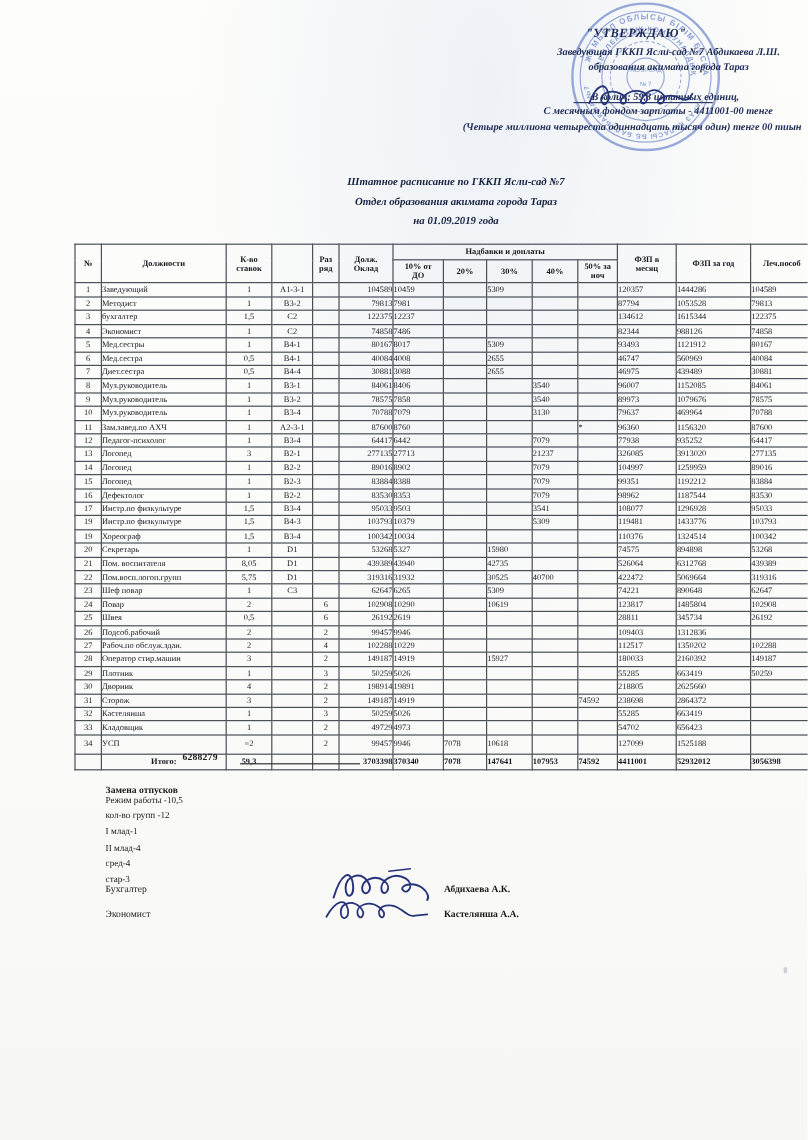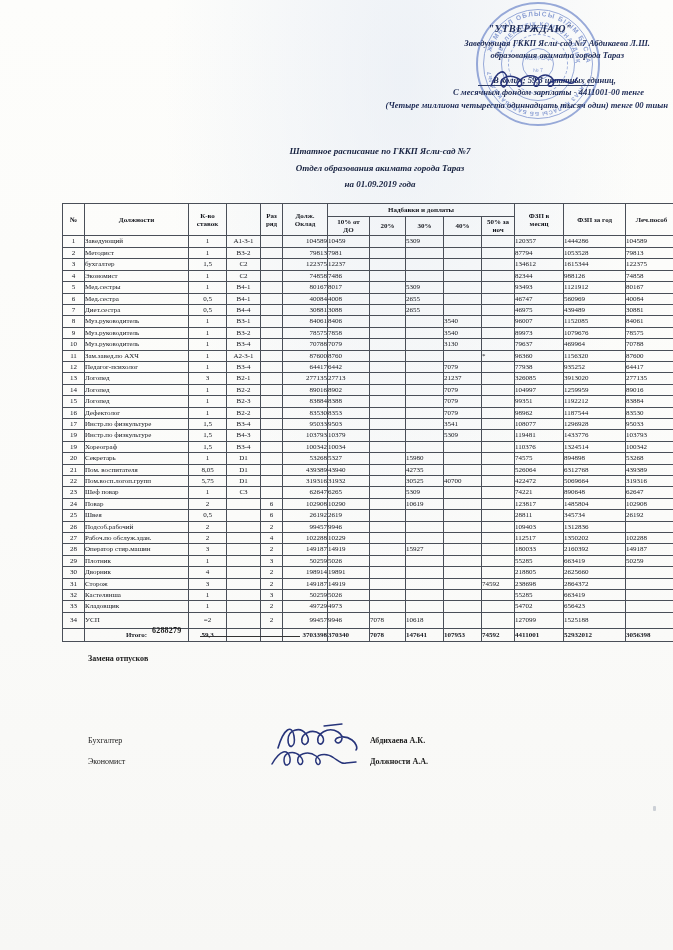--- a/index.html
+++ b/index.html
@@ -874,28 +874,36 @@
             <td class="numl">3056398</td>
           </tr>
         </tbody>
     </table>
   </div>
 
   <div class="grand">6288279</div>
   <div class="grand-rule"></div>
 
   <div class="note-title">Замена отпусков</div>
+  <div class="notes" id="notes">
+      <div>Режим работы -10,5</div>
+      <div>кол-во групп -12</div>
+      <div>I млад-1</div>
+      <div>II млад-4</div>
+      <div>сред-4</div>
+      <div>стар-3</div>
+    </div>
 
   <div class="sigrow sig1">
     <span class="role">Бухгалтер</span>
     <span class="name">Абдихаева А.К.</span>
   </div>
   <div class="sigrow sig2">
     <span class="role">Экономист</span>
-    <span class="name">Должности А.А.</span>
+    <span class="name">Кастелянша А.А.</span>
   </div>
 
   <svg class="hand1" viewBox="0 0 96 30">
     <path d="M6,26 C12,6 20,2 22,14 C24,26 16,28 16,18 C16,8 28,4 34,12 C40,20 32,26 30,20 C28,12 40,6 48,12 C56,18 48,26 46,20 C44,12 56,4 66,10 C74,15 68,24 64,20 C60,16 72,12 80,18 C84,21 86,26 84,28" fill="none" stroke="#27347a" stroke-width="1.6" stroke-linecap="round"></path>
     <path d="M52,4 L70,2" fill="none" stroke="#27347a" stroke-width="1.3" stroke-linecap="round"></path>
   </svg>
   <svg class="hand2" viewBox="0 0 96 28">
     <path d="M4,20 C12,6 20,4 22,14 C23,22 16,24 16,16 C16,8 26,6 32,12 C38,18 32,24 30,18 C28,10 40,6 48,12 C56,18 50,24 48,18 C46,10 58,8 66,14 C72,18 74,20 78,19 L88,18" fill="none" stroke="#27347a" stroke-width="1.5" stroke-linecap="round"></path>
   </svg>
 

